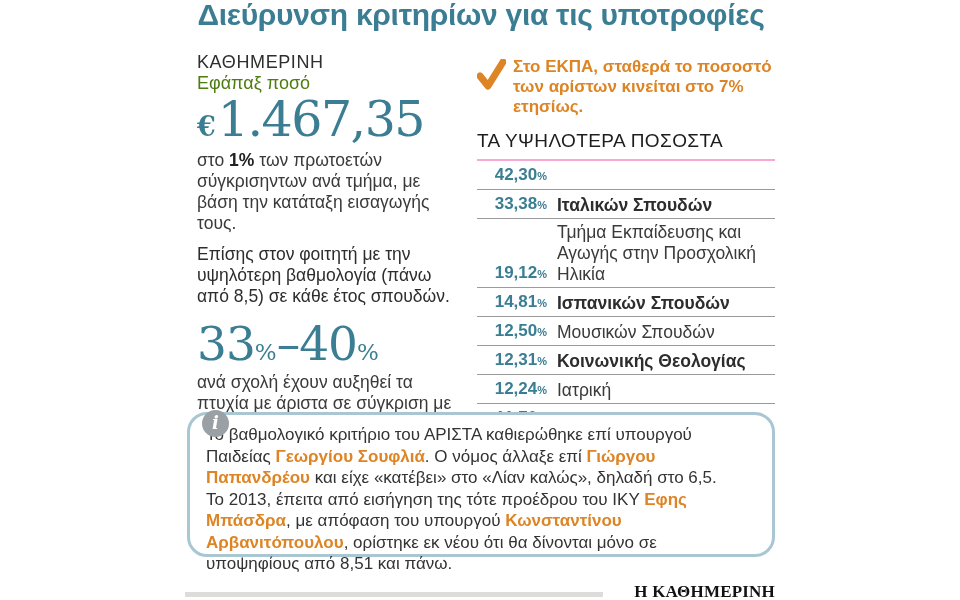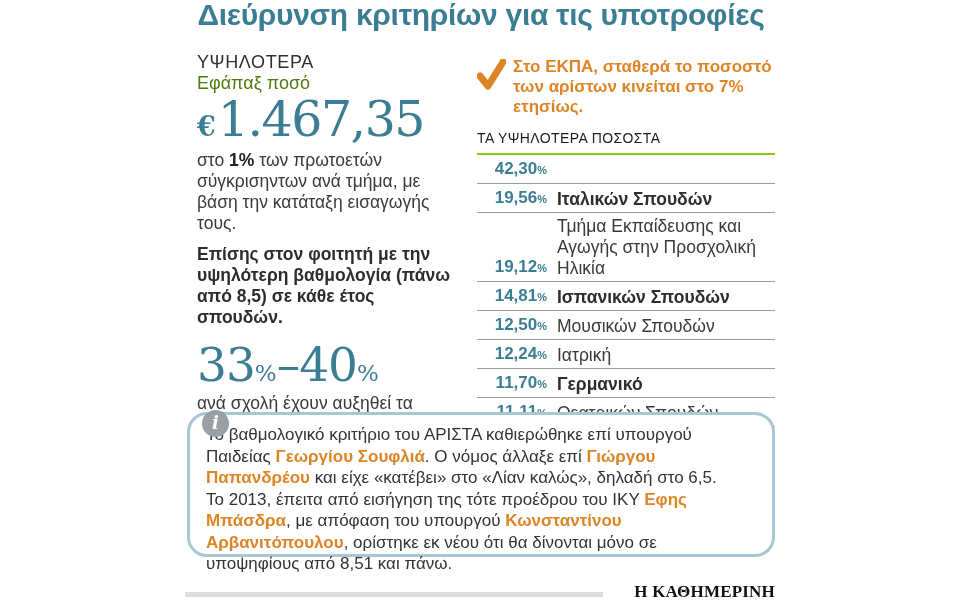--- a/index.html
+++ b/index.html
@@ -11,33 +11,33 @@
 
   
   .leftcol{position:absolute;left:197px;top:52px;width:262px;}
   .kicker{font-size:18px;color:#2f2f2f;letter-spacing:0.6px;}
   .amount-label{font-size:18px;font-weight:normal;color:#4d7c0f;}
   .amount{margin-top:1px;color:var(--teal,#3b7d93);font-family:"DejaVu Serif",serif;line-height:1.02;}
   .euro{font-size:27px;font-weight:bold;margin-right:2px;}
   .amt{font-size:49px;letter-spacing:-1.5px;}
   .body{font-size:17.5px;line-height:21px;margin:5px 0 0;color:#3a3a3a;}
   .body b{color:#222;}
-  .body.boldp{font-weight:bold;color:#2d2d2d;margin-top:10px;}
+  .body.boldp{font-weight:normal;color:#2d2d2d;margin-top:10px;}
   .range{margin-top:13px;color:var(--teal,#3b7d93);font-family:"DejaVu Serif",serif;line-height:1;}
   .range .big{font-size:47px;letter-spacing:-1px;}
   .range .pct{font-size:23px;}
 
   
   .rightcol{position:absolute;left:477px;top:57px;width:298px;}
   .note{display:flex;align-items:flex-start;}
   .check{width:29px;flex:0 0 29px;margin-top:2px;}
   .check svg{display:block;}
   .note-text{margin:0 0 0 7px;font-size:17px;line-height:20px;font-weight:bold;color:var(--orange,#dd8424);}
-  .table-heading{margin:13px 0 0;font-size:14px;font-weight:normal;color:#1d1d1d;
-                 letter-spacing:0.4px;padding-bottom:7px;border-bottom:2px solid #84cc16;}
+  .table-heading{margin:13px 0 0;font-size:19px;font-weight:normal;color:#1d1d1d;
+                 letter-spacing:0.4px;padding-bottom:7px;border-bottom:2px solid #f9a8d4;}
   .row{display:flex;align-items:flex-end;padding:3px 0 2px;border-bottom:1px solid #9b9b9b;}
   .row:last-child{border-bottom:none;}
   .val{flex:0 0 70px;text-align:right;color:var(--teal,#3b7d93);font-weight:bold;white-space:nowrap;line-height:21px;}
   .num{font-size:17px;}
   .sign{font-size:11px;}
   .lbl{flex:1;margin-left:10px;font-size:17.5px;line-height:21px;color:#3a3a3a;}
   .row.bold .lbl{font-weight:bold;color:#2d2d2d;}
 
   
   .info-icon{position:absolute;left:202px;top:410px;width:27px;height:27px;border-radius:50%;
@@ -55,21 +55,21 @@
          font-family:"Liberation Serif",serif;font-weight:bold;font-size:17px;letter-spacing:0.2px;}
 </style>
 </head>
 <body style="--teal: #3b7d93; --orange: #dd8424; --icon-gray: #9aa0a4; --box-border: #a9c7d2;">
 
 <div class="stage">
 
   <h1 class="title">Διεύρυνση κριτηρίων για τις υποτροφίες</h1>
 
   <section class="leftcol">
-    <div class="kicker">ΥΨΗΛΟΤΕΡΑ</div>
+    <div class="kicker">ΚΑΘΗΜΕΡΙΝΗ</div>
     <div class="amount-label">Εφάπαξ ποσό</div>
     <div class="amount"><span class="euro">€</span><span class="amt">1.467,35</span></div>
     <p class="body"><span>στο </span><b>1%</b><span> των πρωτοετών σύγκριση­ντων ανά τμήμα, με βάση την κατά­ταξη εισαγωγής τους.</span></p>
     <p class="body boldp">Επίσης στον φοιτητή με την υψηλότερη βαθμολογία (πάνω από 8,5) σε κάθε έτος σπουδών.</p>
     <div class="range"><span class="big">33</span><span class="pct">%</span><span class="big">–</span><span class="big">40</span><span class="pct">%</span></div>
     <p class="body">ανά σχολή έχουν αυξηθεί τα πτυχία με άριστα σε σύγκριση με μία δεκα­ετία πριν.</p>
   </section>
 
   <section class="rightcol">
     <div class="note">
@@ -81,34 +81,38 @@
       <p class="note-text">Στο ΕΚΠΑ, σταθερά το ποσοστό των αρίστων κινείται στο 7% ετησίως.</p>
     </div>
 
     <h2 class="table-heading">ΤΑ ΥΨΗΛΟΤΕΡΑ ΠΟΣΟΣΤΑ</h2>
 
     <div class="rows">
       <div class="row">
           <span class="val"><span class="num">42,30</span><span class="sign">%</span></span>
         </div>
       <div class="row bold">
-          <span class="val"><span class="num">19,56</span><span class="sign">%</span></span>
+          <span class="val"><span class="num">33,38</span><span class="sign">%</span></span>
           <span class="lbl">Ιταλικών Σπουδών</span>
         </div>
       <div class="row">
           <span class="val"><span class="num">19,12</span><span class="sign">%</span></span>
           <span class="lbl">Τμήμα Εκπαίδευσης και Αγω­γής στην Προσχολική Ηλικία</span>
         </div>
       <div class="row bold">
           <span class="val"><span class="num">14,81</span><span class="sign">%</span></span>
           <span class="lbl">Ισπανικών Σπουδών</span>
         </div>
       <div class="row">
           <span class="val"><span class="num">12,50</span><span class="sign">%</span></span>
           <span class="lbl">Μουσικών Σπουδών</span>
+        </div>
+      <div class="row bold">
+          <span class="val"><span class="num">12,31</span><span class="sign">%</span></span>
+          <span class="lbl">Κοινωνικής Θεολογίας</span>
         </div>
       <div class="row">
           <span class="val"><span class="num">12,24</span><span class="sign">%</span></span>
           <span class="lbl">Ιατρική</span>
         </div>
       <div class="row bold">
           <span class="val"><span class="num">11,70</span><span class="sign">%</span></span>
           <span class="lbl">Γερμανικό</span>
         </div>
       <div class="row">

